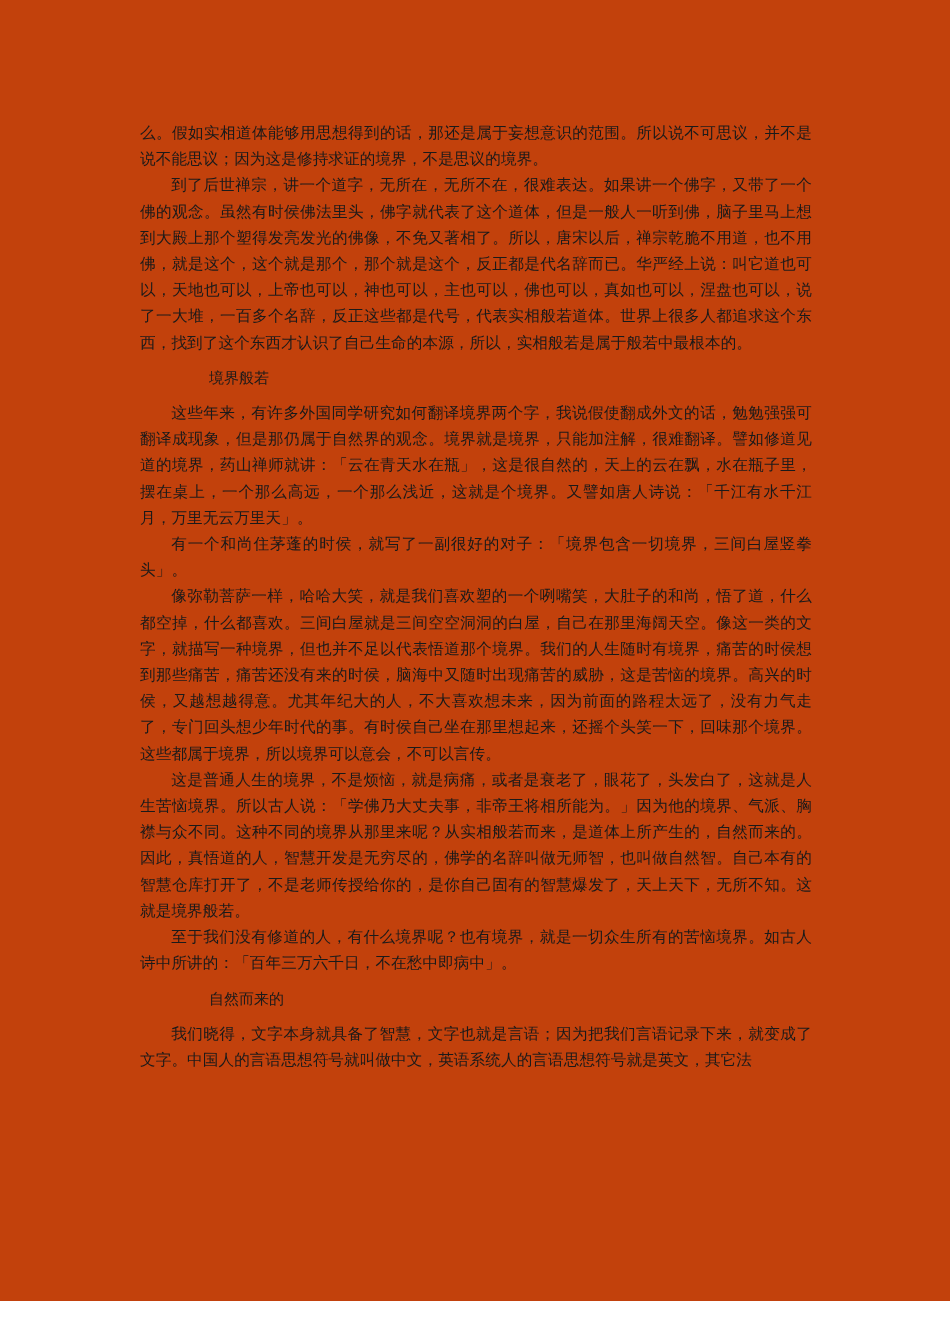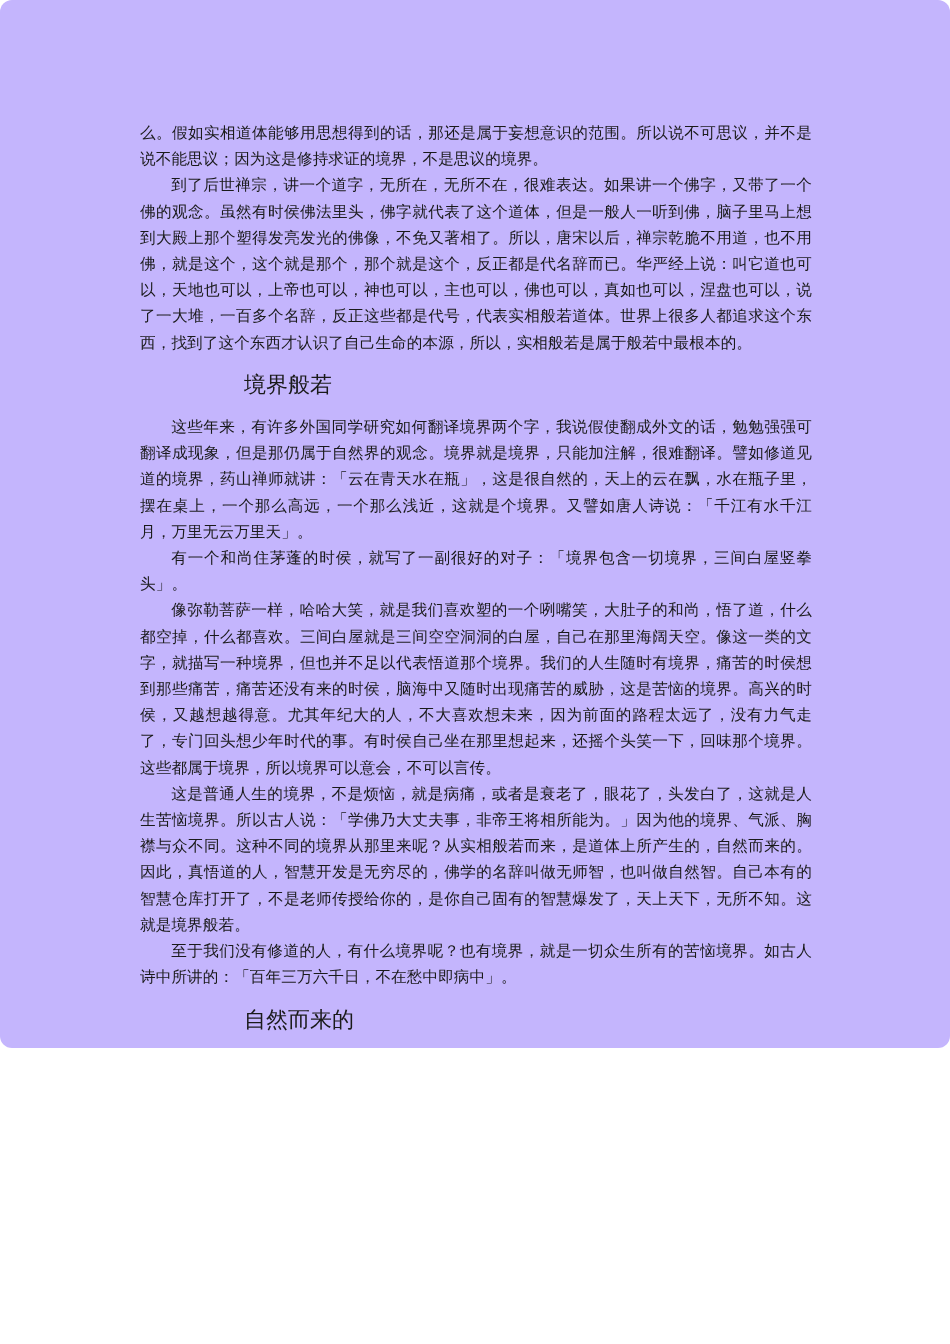--- a/index.html
+++ b/index.html
@@ -9,24 +9,23 @@
   }
   body {
     width: 950px;
     height: 1344px;
     overflow: hidden;
     font-family: "DejaVu Serif", "Liberation Serif", serif;
   }
   .page {
     position: relative;
     width: 950px;
-    height: 1048px;
-    background: #c4b5fd;
+    height: 1301px;
+    background: #c2410c;
     box-sizing: border-box;
-    border-radius: 12px;
   }
   .text-column {
     position: absolute;
     left: 140px;
     top: 120px;
     width: 672px;
   }
   .para {
     margin: 0;
     font-size: 15.6px;
@@ -35,22 +34,22 @@
     text-align: justify;
     text-justify: inter-character;
     text-indent: 2em;
     letter-spacing: 0.1px;
     font-family: "DejaVu Serif", "Liberation Serif", serif;
   }
   .para.no-indent {
     text-indent: 0;
   }
   .heading {
-    margin: 16px;
-    font-size: 22px;
+    margin: 9px;
+    font-size: 15px;
     line-height: 26.2px;
     color: #1a1a1a;
     font-weight: normal;
     text-indent: 4em;
     text-align: left;
     font-family: "DejaVu Serif", "Liberation Serif", serif;
   }
 </style>
 </head>
 <body>
@@ -71,15 +70,16 @@
 
     <p class="para">像弥勒菩萨一样，哈哈大笑，就是我们喜欢塑的一个咧嘴笑，大肚子的和尚，悟了道，什么都空掉，什么都喜欢。三间白屋就是三间空空洞洞的白屋，自己在那里海阔天空。像这一类的文字，就描写一种境界，但也并不足以代表悟道那个境界。我们的人生随时有境界，痛苦的时侯想到那些痛苦，痛苦还没有来的时侯，脑海中又随时出现痛苦的威胁，这是苦恼的境界。高兴的时侯，又越想越得意。尤其年纪大的人，不大喜欢想未来，因为前面的路程太远了，没有力气走了，专门回头想少年时代的事。有时侯自己坐在那里想起来，还摇个头笑一下，回味那个境界。这些都属于境界，所以境界可以意会，不可以言传。</p>
 
 
     <p class="para">这是普通人生的境界，不是烦恼，就是病痛，或者是衰老了，眼花了，头发白了，这就是人生苦恼境界。所以古人说：「学佛乃大丈夫事，非帝王将相所能为。」因为他的境界、气派、胸襟与众不同。这种不同的境界从那里来呢？从实相般若而来，是道体上所产生的，自然而来的。因此，真悟道的人，智慧开发是无穷尽的，佛学的名辞叫做无师智，也叫做自然智。自己本有的智慧仓库打开了，不是老师传授给你的，是你自己固有的智慧爆发了，天上天下，无所不知。这就是境界般若。</p>
 
     <p class="para">至于我们没有修道的人，有什么境界呢？也有境界，就是一切众生所有的苦恼境界。如古人诗中所讲的：「百年三万六千日，不在愁中即病中」。</p>
 
     <h2 class="heading">自然而来的</h2>
 
+    <p class="para">我们晓得，文字本身就具备了智慧，文字也就是言语；因为把我们言语记录下来，就变成了文字。中国人的言语思想符号就叫做中文，英语系统人的言语思想符号就是英文，其它法</p>
 
   </div>
 </div>
 
 </body></html>

